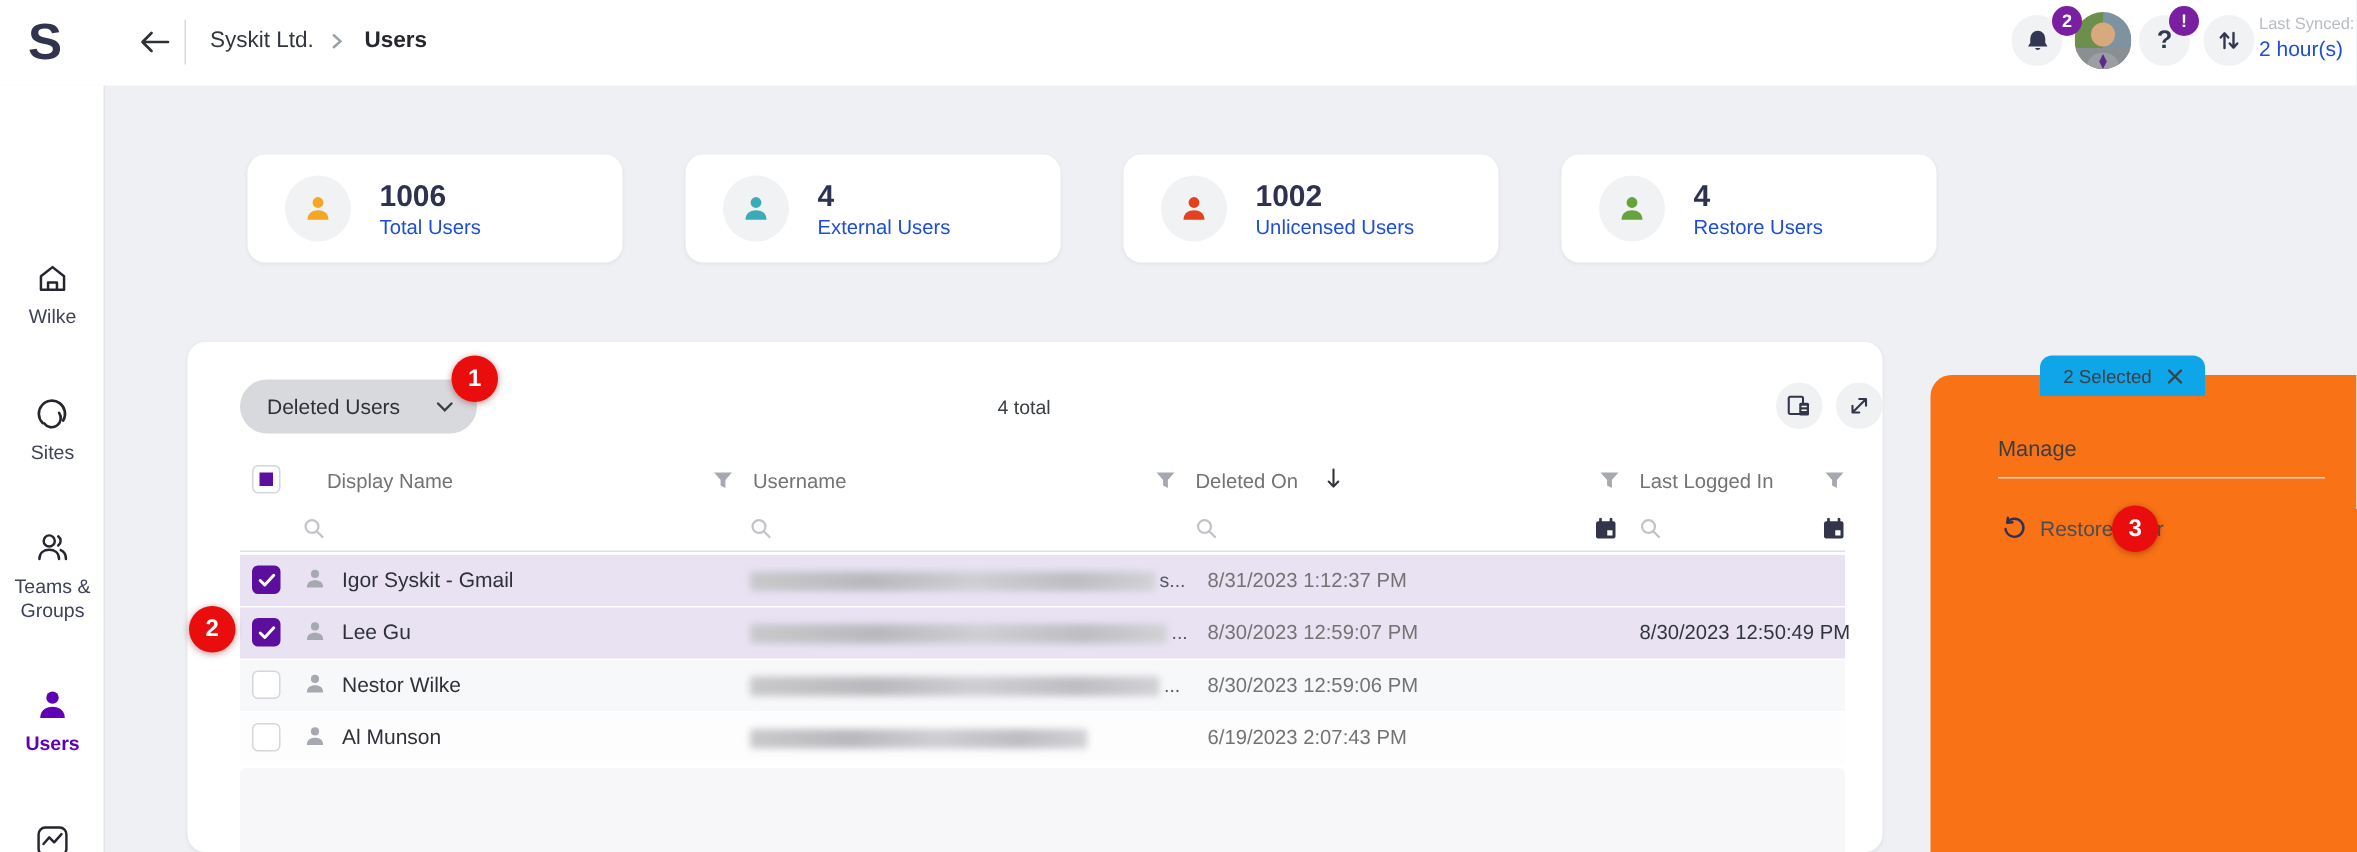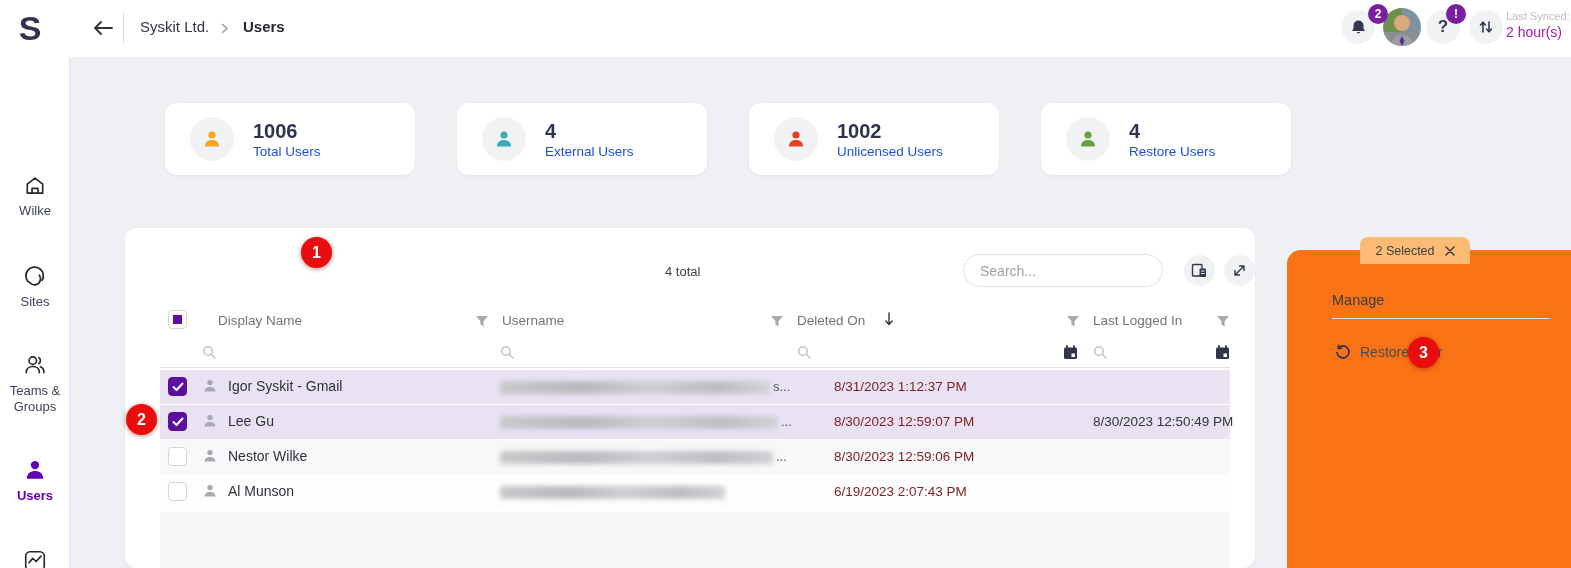--- a/index.html
+++ b/index.html
@@ -17,21 +17,21 @@
   .crumb.company { left:140px; }
   .crumb.sep { left:221px; top:20px; }
   .crumb.page { left:243px; font-weight:700; color:#25262e; }
   .circle-btn { position:absolute; width:34px; height:34px; border-radius:50%; background:#f1f2f4; display:flex; align-items:center; justify-content:center; cursor:pointer; }
   .tb-badge { position:absolute; min-width:20px; height:20px; padding:0 5px; border-radius:10px; background:#7b1fa2; color:#fff;
               font-size:12px; font-weight:700; display:flex; align-items:center; justify-content:center; z-index:22; }
   .avatar { position:absolute; left:1383px; top:8px; width:38px; height:38px; border-radius:50%; overflow:hidden; cursor:pointer; }
   .help-q { font-size:17px; font-weight:700; color:#343752; }
   .synced { position:absolute; left:1506px; top:10px; width:62px; text-align:left; line-height:1.25; }
   .synced .lbl { font-size:11px; color:#b9bcc2; white-space:nowrap; }
-  .synced .val { font-size:14px; color:#a21caf; white-space:nowrap; }
+  .synced .val { font-size:14px; color:#1d4ed8; white-space:nowrap; }
 
   
   .sidebar { position:absolute; left:0; top:57px; width:70px; height:511px; background:#fff; border-right:1px solid #e4e5e9; z-index:10; }
   .side-item { position:absolute; left:0; width:70px; text-align:center; cursor:pointer; color:#3a3d52; }
   .side-item .ico { display:flex; justify-content:center; }
   .side-item .lab { font-size:13px; margin-top:6px; color:#3e415a; line-height:1.2; }
   .side-item.active .lab { color:#6001b3; font-weight:700; }
 
   
   .cards { position:absolute; left:165px; top:103px; display:flex; gap:42px; }
@@ -67,26 +67,26 @@
   .rows { position:absolute; left:35px; top:142px; width:1070px; }
   .trow { position:relative; width:1070px; height:34px; margin-bottom:1px; display:block; cursor:pointer; }
   .trow .chk { position:absolute; left:8px; top:7px; width:19px; height:19px; border-radius:4px; border:1px solid #d5d6da; background:#fff;
                display:flex; align-items:center; justify-content:center; cursor:pointer; }
   .trow .chk.on { background:#5c0f9e; border-color:#5c0f9e; }
   .trow .person { position:absolute; left:42px; top:8px; }
   .trow .name { position:absolute; left:68px; top:8px; font-size:14px; color:#2f3138; white-space:nowrap; }
   .trow .ublur { position:absolute; left:340px; top:11px; height:13px; border-radius:2px;
                  background:linear-gradient(90deg,#c9c9cc,#b9b9bd 30%,#cfcfd3 55%,#bdbdc2 80%,#d2d2d6); filter:blur(2.5px); }
   .trow .utail { position:absolute; top:9px; font-size:13px; color:#55585e; }
-  .trow .dcell { position:absolute; left:674px; top:9px; font-size:13.5px; color:#7f1d1d; white-space:nowrap; }
+  .trow .dcell { position:absolute; left:645px; top:9px; font-size:13.5px; color:#737373; white-space:nowrap; }
   .trow .lcell { position:absolute; left:933px; top:9px; font-size:13.5px; color:#33353c; white-space:nowrap; }
   .table-footer { position:absolute; left:35px; top:284px; width:1070px; height:56px; background:#f7f7f9; border-radius:4px 4px 0 0; }
 
   
-  .sel-tab { position:absolute; left:1360px; top:237px; width:110px; height:27px; background:#fdba74; border-radius:8px 8px 0 0;
+  .sel-tab { position:absolute; left:1360px; top:237px; width:110px; height:27px; background:#0ea5e9; border-radius:8px 8px 0 0;
              display:flex; align-items:center; justify-content:center; gap:10px; z-index:6; }
   .sel-tab .stxt { font-size:12.5px; color:#3c3f44; }
   .sel-tab .x { display:flex; cursor:pointer; }
   .side-panel { position:absolute; left:1287px; top:250px; width:301px; height:318px; background:#f97316; border-radius:14px 14px 0 0; z-index:5; }
   .panel-title { position:absolute; left:45px; top:42px; font-size:14.5px; color:#3a3d42; }
   .panel-div { position:absolute; left:45px; top:68px; width:218px; height:1px; background:#ddd9e2; }
   .restore { position:absolute; left:48px; top:94px; display:flex; align-items:center; gap:9px; cursor:pointer; }
   .restore .rlab { font-size:14px; color:#4a4d52; }
 
   
@@ -247,30 +247,29 @@
       </div>
       <div class="ctext">
         <div class="cnum">4</div>
         <div class="clab">Restore Users</div>
       </div>
     </div>
   </div>
 
   <div class="main-card">
 
+    <div class="view-pill">
+      <span class="vlab">Deleted Users</span>
+      <svg width="11" height="7" viewBox="0 0 11 7">
+        <path d="M1 1 L5.5 5.5 L10 1" stroke="#3c3f44" stroke-width="1.6" fill="none" stroke-linecap="round"></path>
+      </svg>
+    </div>
 
     <div class="total-count">4 total</div>
 
-    <div class="search-box">
-      <input type="text" placeholder="Search..." style="">
-      <svg width="16" height="16" viewBox="0 0 16 16">
-        <circle cx="6.5" cy="6.5" r="4.6" stroke="#9aa0a6" stroke-width="1.5" fill="none"></circle>
-        <path d="M10 10 L14 14" stroke="#9aa0a6" stroke-width="1.5" stroke-linecap="round"></path>
-      </svg>
-    </div>
 
     <div class="tool-btn" style="left:1059px;">
       <svg width="17" height="16" viewBox="0 0 17 16">
         <rect x="1.5" y="1.5" width="9.5" height="11.5" rx="1" stroke="#33364a" stroke-width="1.4" fill="none"></rect>
         <rect x="8.5" y="5.5" width="6.5" height="8.5" rx="1" fill="#33364a"></rect>
         <path d="M10 8 h3.5 M10 10.5 h3.5" stroke="#fff" stroke-width="1"></path>
       </svg>
     </div>
     <div class="tool-btn" style="left:1099px;">
       <svg width="15" height="15" viewBox="0 0 15 15">

